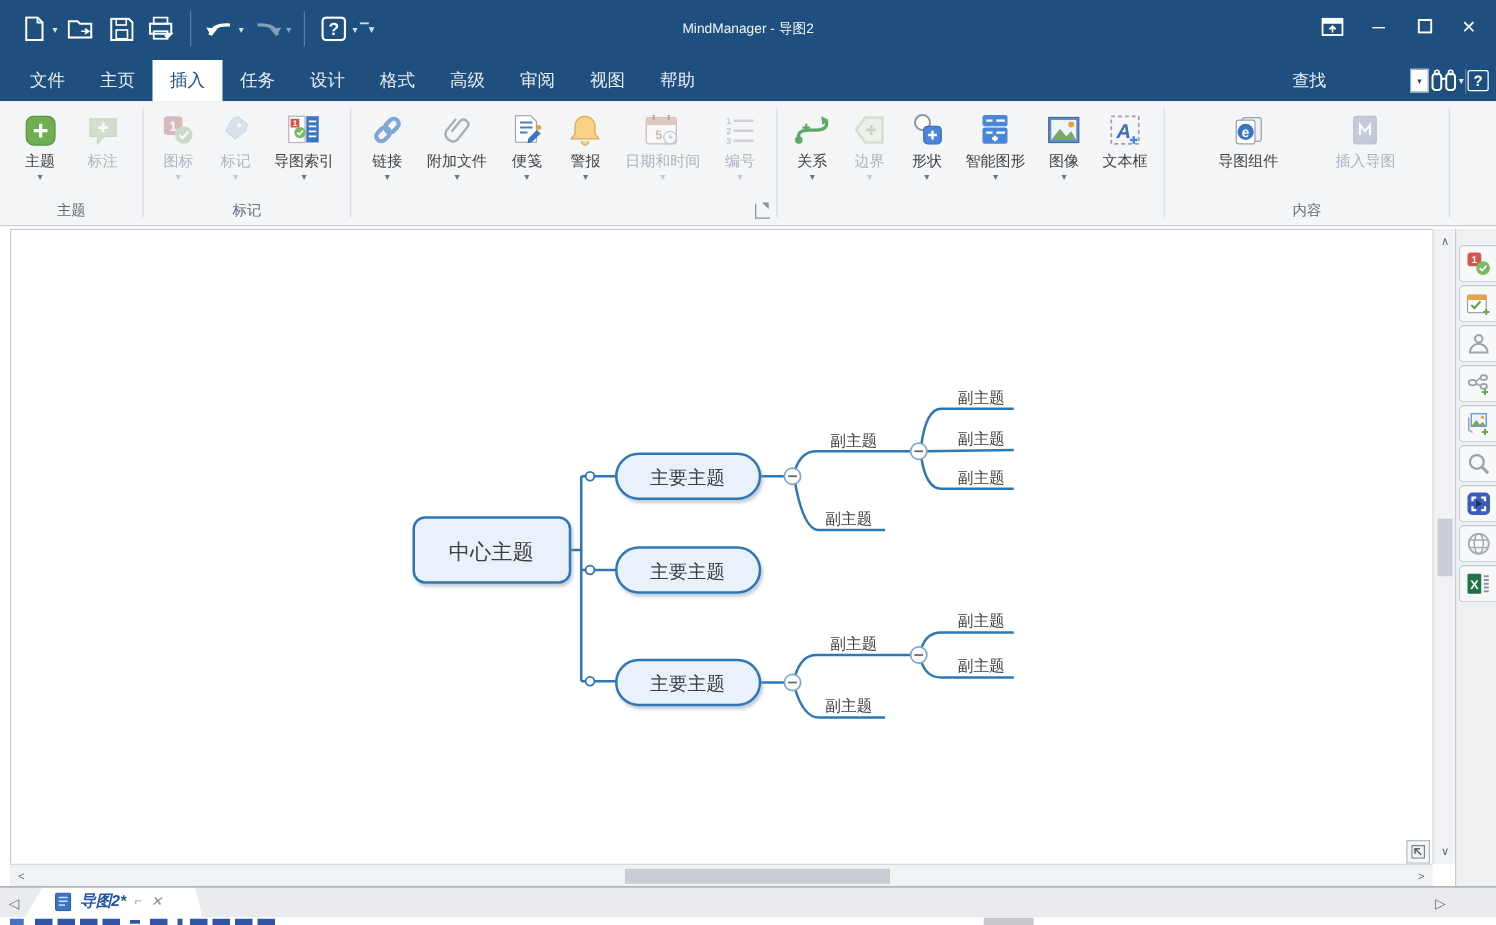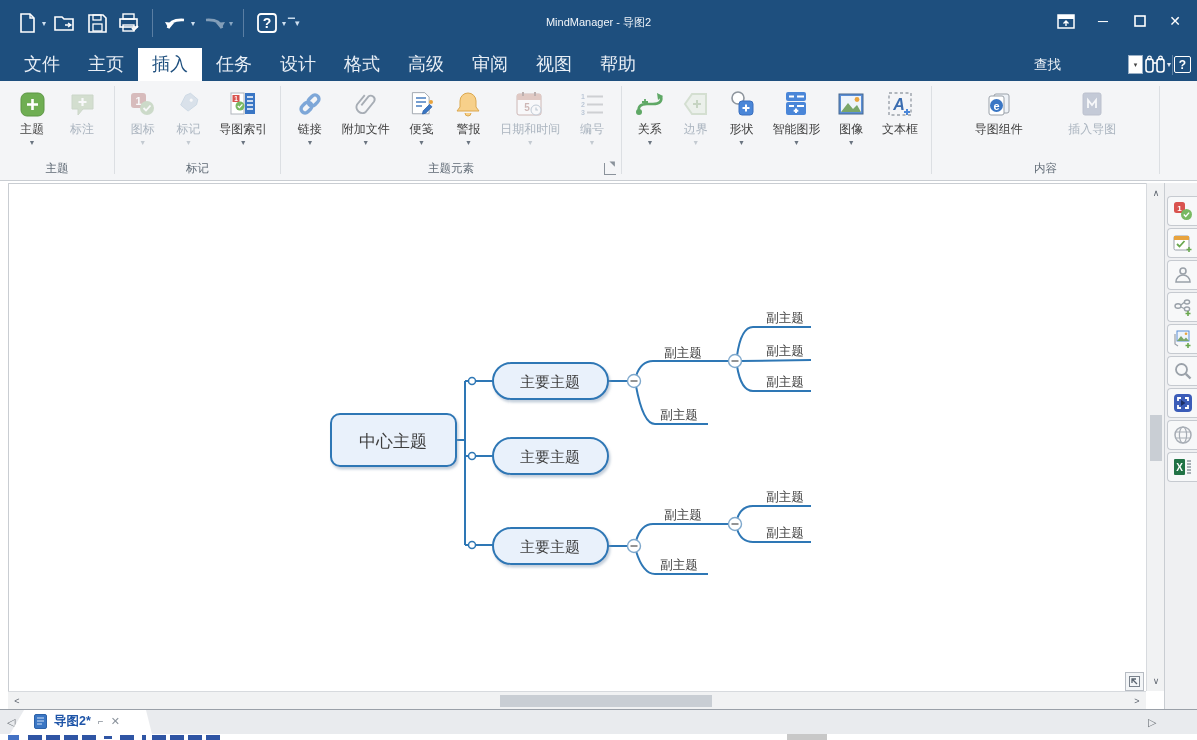--- a/index.html
+++ b/index.html
@@ -14,21 +14,21 @@
   .qdrop { color:#cfe0f0; font-size:8px; margin-left:-4px; }
   .qsep { width:1px; height:28px; background:#5a7ea3; margin:0 4px; }
   #wintitle { position:absolute; top:15px; left:0; width:1197px; text-align:center;
     color:#f2f6fa; font-size:11px; pointer-events:none; }
   .winctl { position:absolute; top:8px; width:34px; height:26px; display:flex;
     align-items:center; justify-content:center; color:#fff; font-size:14px; }
 
   
   #tabrow { position:absolute; left:0; top:48px; width:1197px; height:33px; background:#1e4f7e; }
   .mtabs { display:flex; height:33px; padding-left:10px; }
-  .mtab { padding:0 14px; line-height:33px; color:#e8eef5; font-size:18px; cursor:default; }
+  .mtab { padding:0 14px; line-height:33px; color:#e8eef5; font-size:14px; cursor:default; }
   .mtab.active { background:#fff; color:#1e4f7e; }
   #findwrap { position:absolute; right:6px; top:0; height:33px; display:flex; align-items:center; gap:1px; }
   #findlabel { color:#eef3f8; font-size:13.5px; margin-right:66px; }
   .finddrop { width:15px; height:19px; background:#fff; border:1px solid #9ab0c6;
     display:flex; align-items:center; justify-content:center; font-size:7px; color:#444; }
   .vline { width:1px; height:20px; background:#5a7ea3; }
   .helpbox { width:17px; height:17px; border:1.5px solid #fff; border-radius:2px;
     color:#fff; font-size:12px; font-weight:bold; display:flex; align-items:center; justify-content:center; }
   .tinyarrow { color:#dfe8f1; font-size:8px; }
 
@@ -72,24 +72,24 @@
   #rightstrip { position:absolute; left:1164px; top:183px; width:33px; height:526px;
     background:#eff0f2; border-left:1px solid #c9cdd2; }
   .ptab { position:absolute; left:2px; width:30px; height:30px; background:#f7f8f9;
     border:1px solid #c6cad0; border-right:none; border-radius:4px 0 0 4px;
     display:flex; align-items:center; justify-content:center; cursor:pointer; }
 
   
   #bottombar { position:absolute; left:0; top:709px; width:1197px; height:25px;
     background:#e9ebee; border-top:1px solid #9aa0a8; }
   .navarr { position:absolute; top:6px; color:#6a7076; font-size:11px; }
-  #doctab { position:absolute; left:10px; top:0px; width:142px; height:24px; background:#fff;
+  #doctab { position:absolute; left:20px; top:0px; width:142px; height:24px; background:#fff;
     clip-path:polygon(14px 0, calc(100% - 6px) 0, 100% 100%, 0 100%);
     border-bottom:1px solid #fff; display:flex; align-items:center; gap:7px; padding-left:24px;
-    filter:drop-shadow(0 0 1px #9aa0a8); }
+    filter:drop-shadow(0 0 1px #9aa0a8);font-style:italic; }
   #doctablabel { color:#1f55a8; font-size:12.5px; font-weight:bold; }
   .tabmini { color:#8a929b; font-size:10px; }
 
   
   #clipstrip { position:absolute; left:0; top:734px; width:1197px; height:6px; background:#fff; overflow:hidden; }
   .frag { position:absolute; top:1px; height:5px; background:#2f55a4; }
   .fragicon { position:absolute; top:1px; height:5px; background:#4472c4; }
   .fraggray { position:absolute; top:0; height:6px; background:#c8c8c8; }
 
   svg text { font-family:"Liberation Sans", sans-serif; }
@@ -334,21 +334,20 @@
           <svg width="28" height="28" viewBox="0 0 28 28">
             <text x="3" y="9" font-size="7" fill="#4a7fc1" font-weight="bold">1</text>
             <text x="3" y="17" font-size="7" fill="#4a7fc1" font-weight="bold">2</text>
             <text x="3" y="25" font-size="7" fill="#4a7fc1" font-weight="bold">3</text>
             <path d="M9 6.5 h16 M9 14.5 h16 M9 22.5 h16" stroke="#8f969e" stroke-width="2"></path>
           </svg>
           </span>
         <span class="rlabel">编号</span>
         <span class="rarrow">▼</span>
       </div>
-      <span class="glabel">主题元素</span>
       <span class="launcher"></span>
     </div>
     <div class="gsep"></div>
 
     <div class="rgroup" style="width:309px;">
       <div class="ritem">
         <span class="ricon">
           <svg width="30" height="28" viewBox="0 0 30 28">
             <path d="M4 22 q-2 -8 8 -8 h6 q10 0 8 -8" fill="none" stroke="#5fa866" stroke-width="2.6"></path>
             <circle cx="4" cy="22" r="3" fill="#5fa866"></circle>

